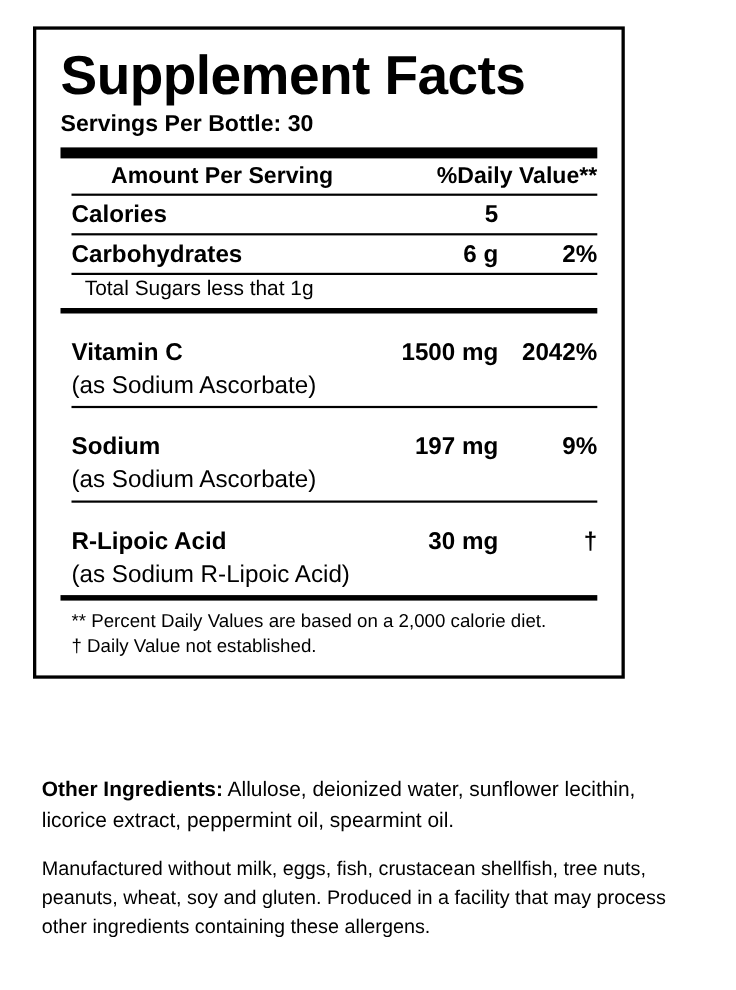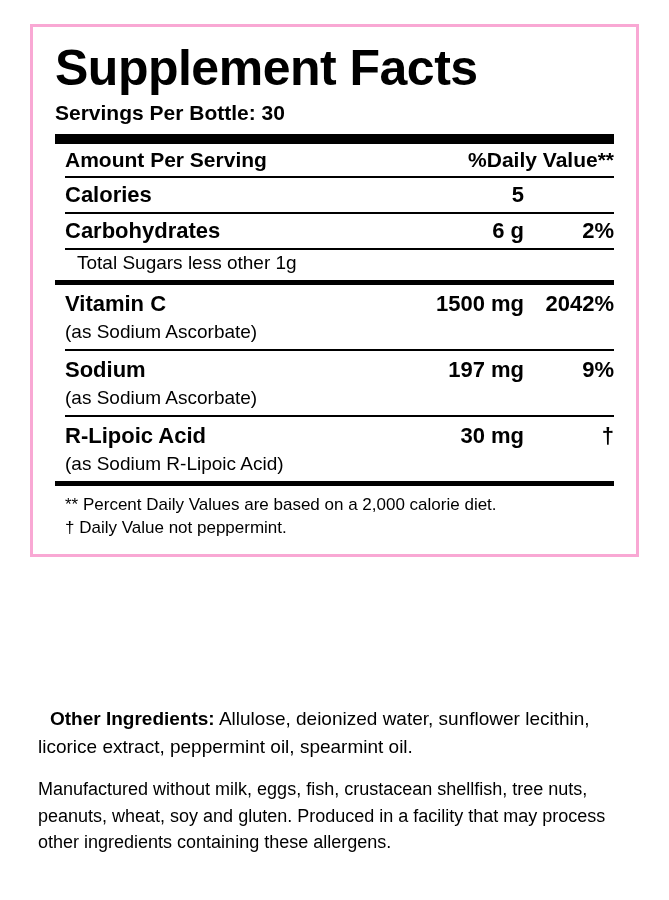--- a/index.html
+++ b/index.html
@@ -20,23 +20,23 @@
     height: 900px;
     box-sizing: border-box;
     padding: 0;
   }
 
   
   .panel {
     position: absolute;
     left: 30px;
     top: 24px;
-    width: 609px;
+    width: 538px;
     box-sizing: border-box;
-    border: 3px solid #f9a8d4;
+    border: 3px solid #000000;
     background: #fff;
     padding: 12px 22px 14px 22px;
   }
 
   .sf-title {
     font-size: 50px;
     line-height: 1.02;
     font-weight: bold;
     letter-spacing: -0.5px;
     margin: 4px 0 6px 0;
@@ -88,63 +88,63 @@
   }
   .row .dv {
     flex: 0 0 90px;
     text-align: right;
     font-size: 22px;
     font-weight: bold;
     white-space: nowrap;
   }
   .row.header .nm,
   .row.header .amt,
-  .row.header .dv { font-size: 21px; }
+  .row.header .dv { font-size: 21px; margin-left: 36px; }
   .row.header .hdr-dv {
     flex: 0 0 auto;
     margin-left: auto;
     text-align: center;
     font-size: 21px;
     font-weight: bold;
     white-space: nowrap;
   }
 
   .subrow {
     padding: 2px 0 6px 22px;
     font-size: 19px;
     font-weight: normal;
   }
   .subsource {
     padding: 0 0 6px 10px;
-    font-size: 19px;
+    font-size: 22px;
     font-weight: normal;
   }
 
-  .nutrient-block { padding-top: 2px; }
+  .nutrient-block { padding-top: 18px; }
 
   .footnotes {
     padding: 8px 0 0 10px;
     font-size: 17px;
     line-height: 1.35;
   }
   .footnotes div { white-space: nowrap; }
 
   
   .bottom {
     position: absolute;
     left: 38px;
     top: 705px;
     width: 604px;
   }
   .other-ing {
     font-size: 19px;
     line-height: 1.45;
     margin-bottom: 16px;
   }
-  .other-ing b { font-weight: bold; margin-left: 12px; }
+  .other-ing b { font-weight: bold; }
   .allergen {
     font-size: 18px;
     line-height: 1.48;
   }
 </style>
 </head>
 <body>
 
 <div class="page">
 
@@ -172,21 +172,21 @@
     <div class="rule-thin rule-inset"></div>
 
     <div class="row">
       <span class="nm">Carbohydrates</span>
       <span class="amt">6 g</span>
       <span class="dv">2%</span>
     </div>
 
     <div class="rule-thin rule-inset"></div>
 
-    <div class="subrow">Total Sugars less other 1g</div>
+    <div class="subrow">Total Sugars less that 1g</div>
 
     <div class="rule-med"></div>
 
     <div class="nutrient-block">
       <div class="row">
         <span class="nm">Vitamin C</span>
         <span class="amt">1500 mg</span>
         <span class="dv">2042%</span>
       </div>
       <div class="subsource">(as Sodium Ascorbate)</div>
@@ -211,21 +211,21 @@
         <span class="amt">30 mg</span>
         <span class="dv">†</span>
       </div>
       <div class="subsource">(as Sodium R-Lipoic Acid)</div>
     </div>
 
     <div class="rule-med"></div>
 
     <div class="footnotes">
       <div>** Percent Daily Values are based on a 2,000 calorie diet.</div>
-      <div>† Daily Value not peppermint.</div>
+      <div>† Daily Value not established.</div>
     </div>
 
   </div>
 
   <div class="bottom">
     <div class="other-ing"><b>Other Ingredients:</b><span> Allulose, deionized water, sunflower lecithin, licorice extract, peppermint oil, spearmint oil.</span></div>
     <div class="allergen">Manufactured without milk, eggs, fish, crustacean shellfish, tree nuts, peanuts, wheat, soy and gluten. Produced in a facility that may process other ingredients containing these allergens.</div>
   </div>
 
 </div>

